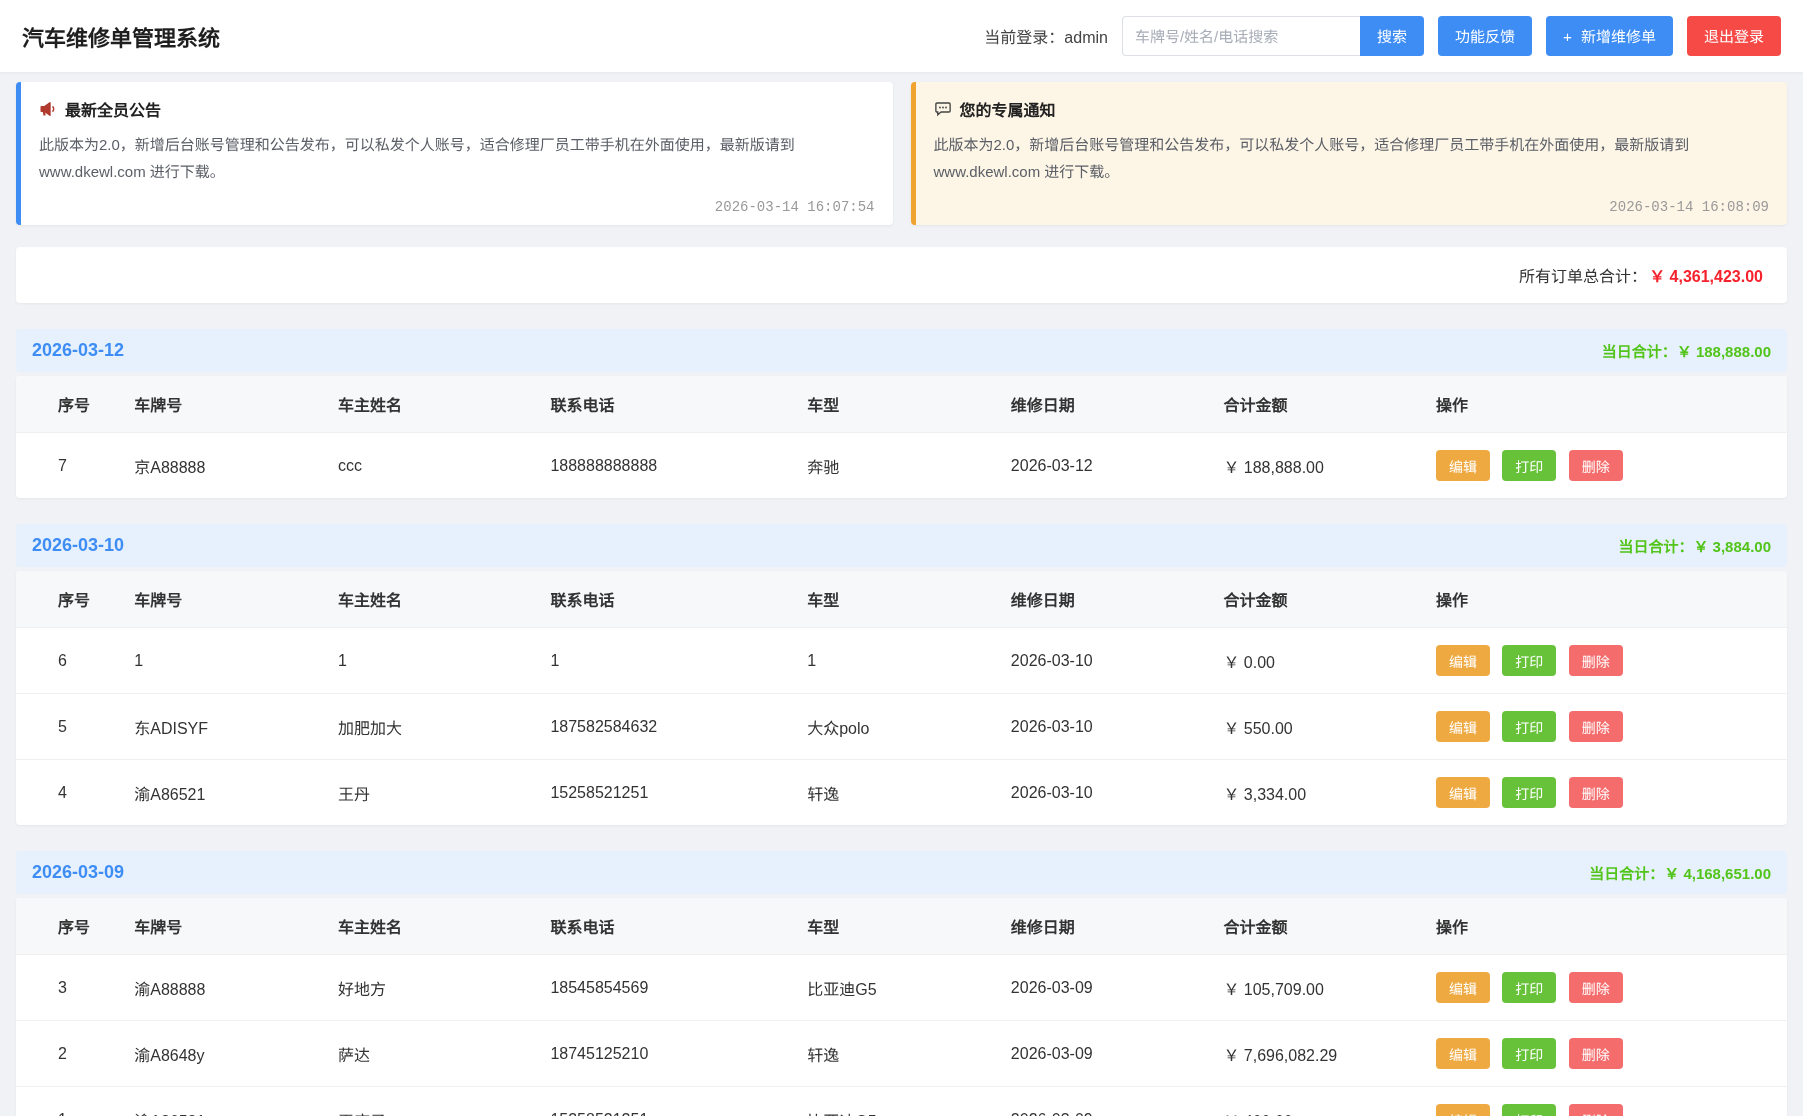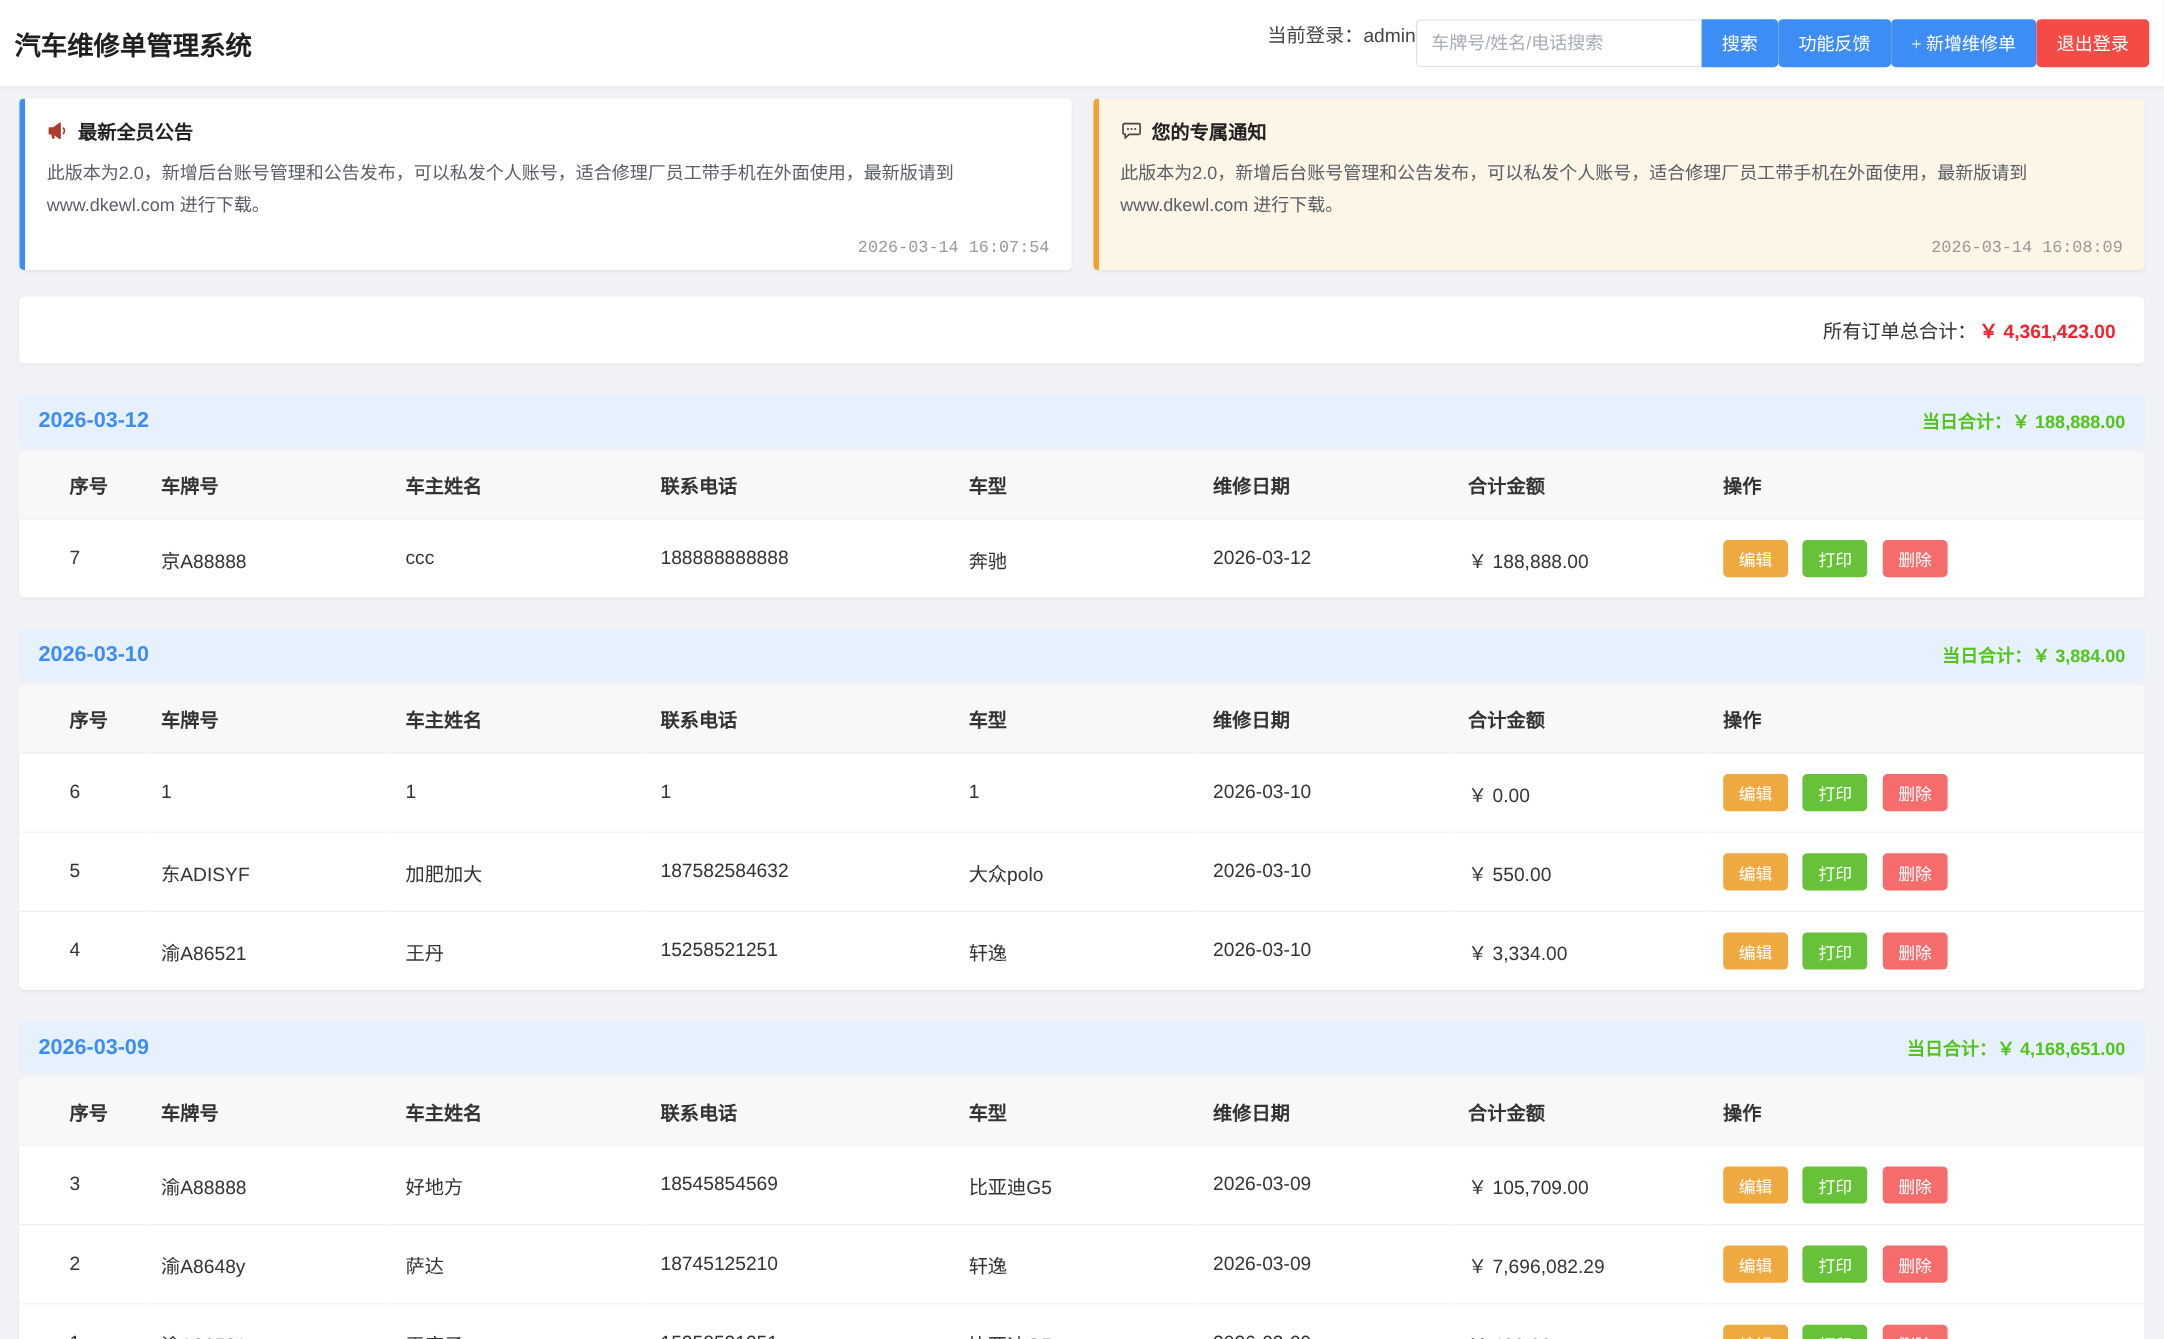--- a/index.html
+++ b/index.html
@@ -10,40 +10,40 @@
     font-family: "Liberation Sans", "DejaVu Sans", sans-serif;
     color: #333;
   }
   
   .topbar {
     background: #fff;
     height: 72px;
     display: flex;
     align-items: center;
     justify-content: space-between;
-    padding: 0 12px;
+    padding: 0 22px;
     box-shadow: 0 1px 3px rgba(0,0,0,.05);
   }
   .app-title { font-size: 22px; font-weight: bold; color: #1f1f1f; }
-  .topbar-right { display: flex; }
+  .topbar-right { display: flex; align-items: center; gap: 14px; }
   .login-info { font-size: 16px; color: #444; white-space: nowrap; }
   .search-group { display: flex; }
   .search-input {
     width: 238px; height: 40px;
     border: 1px solid #dcdfe6; border-right: none;
     border-radius: 4px 0 0 4px;
     padding: 0 12px; font-size: 15px; color: #333; outline: none;
     font-family: inherit;
   }
   .search-input::placeholder { color: #a8aeb8; }
   .btn {
     height: 40px; padding: 0 17px;
     border: none; border-radius: 4px;
     color: #fff; font-size: 15px; cursor: pointer; white-space: nowrap;
-    font-family: Liberation Serif, serif;
+    font-family: Liberation Mono, monospace;
   }
   .btn-search { border-radius: 0 4px 4px 0; background: #3d8df5; }
   .btn-blue { background: #3d8df5; }
   .btn-logout { background: #f54a45; }
   
   .notices { display: flex; gap: 18px; margin: 10px 16px 0; justify-content: flex-end; }
   .notice {
     flex: 1; border-radius: 4px;
     padding: 15px 18px 10px;
     box-shadow: 0 1px 3px rgba(0,0,0,.06);

